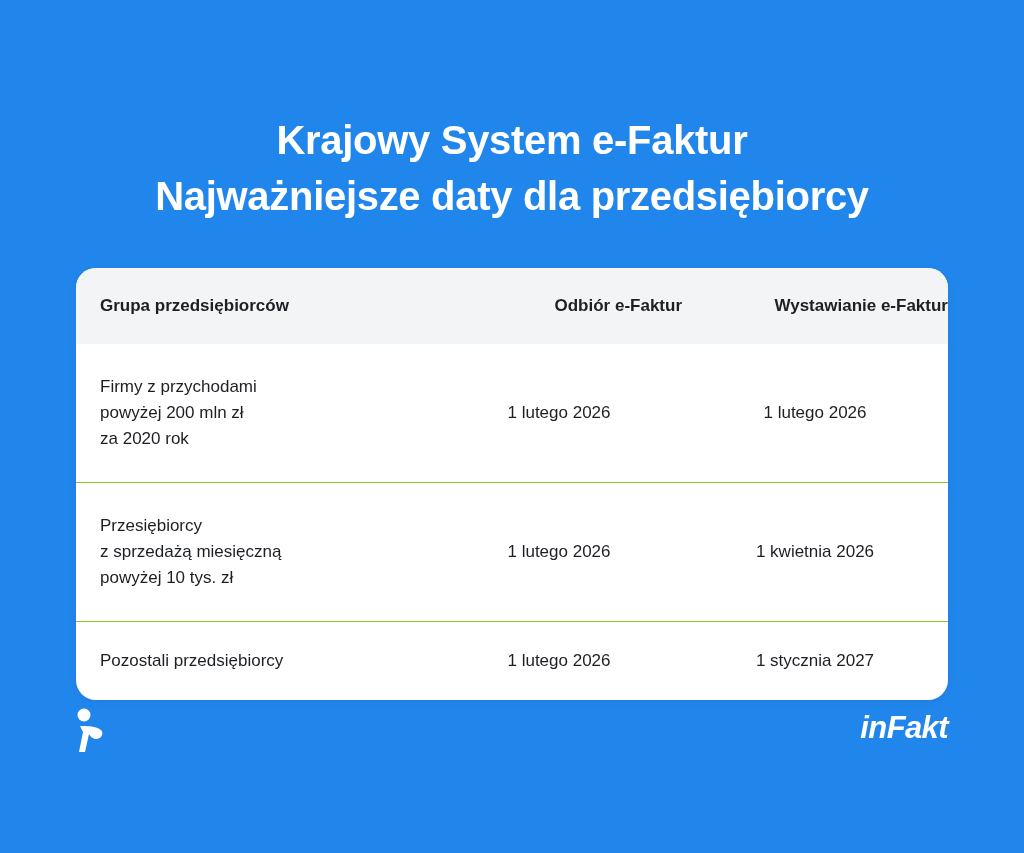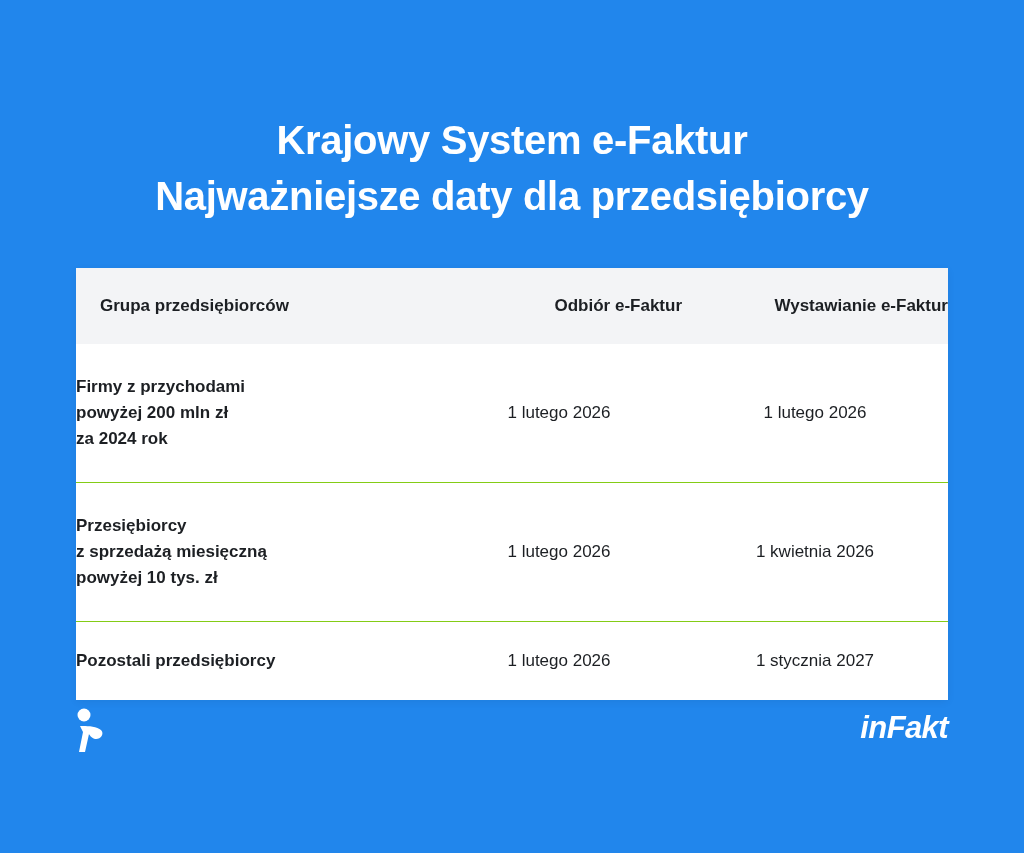--- a/index.html
+++ b/index.html
@@ -38,21 +38,21 @@
     white-space: nowrap;
   }
 
   
   .card {
     position: absolute;
     top: 268px;
     left: 76px;
     width: 872px;
     background: #ffffff;
-    border-radius: 0;
+    border-radius: 20px;
     overflow: hidden;
     box-shadow: 0 2px 8px rgba(0,0,0,0.06);
   }
   table.schedule {
     width: 100%;
     border-collapse: collapse;
     table-layout: fixed;
   }
   table.schedule thead th {
     background: #f3f4f6;
@@ -74,22 +74,23 @@
   table.schedule tbody td {
     border-top: 1px solid #84cc16;
     color: #1c1f23;
     font-size: 17px;
     text-align: center;
     vertical-align: middle;
     padding: 26px 0;
   }
   table.schedule tbody td.group-cell {
     text-align: left;
+    padding-left: 24px;
     padding-right: 12px;
-    font-weight: bold;
+    font-weight: normal;
     line-height: 26px;
     margin-left: 12px;
   }
   table.schedule tbody tr:first-child td {
     border-top: none;
   }
   .row-tall td { height: 86px; }
   .row-short td { padding: 30px 0; }
 
   
@@ -142,21 +143,21 @@
           <th>Odbiór e-Faktur</th>
           <th>Wystawianie e-Faktur</th>
         </tr>
       </thead>
       <tbody>
 
         <tr class="row-tall">
           <td class="group-cell">
             <div>Firmy z przychodami</div>
             <div>powyżej 200 mln zł</div>
-            <div>za 2024 rok</div>
+            <div>za 2020 rok</div>
           </td>
           <td>1 lutego 2026</td>
           <td>1 lutego 2026</td>
         </tr>
 
         <tr class="row-tall">
           <td class="group-cell">
             <div>Przesiębiorcy</div>
             <div>z sprzedażą miesięczną</div>
             <div>powyżej 10 tys. zł</div>

